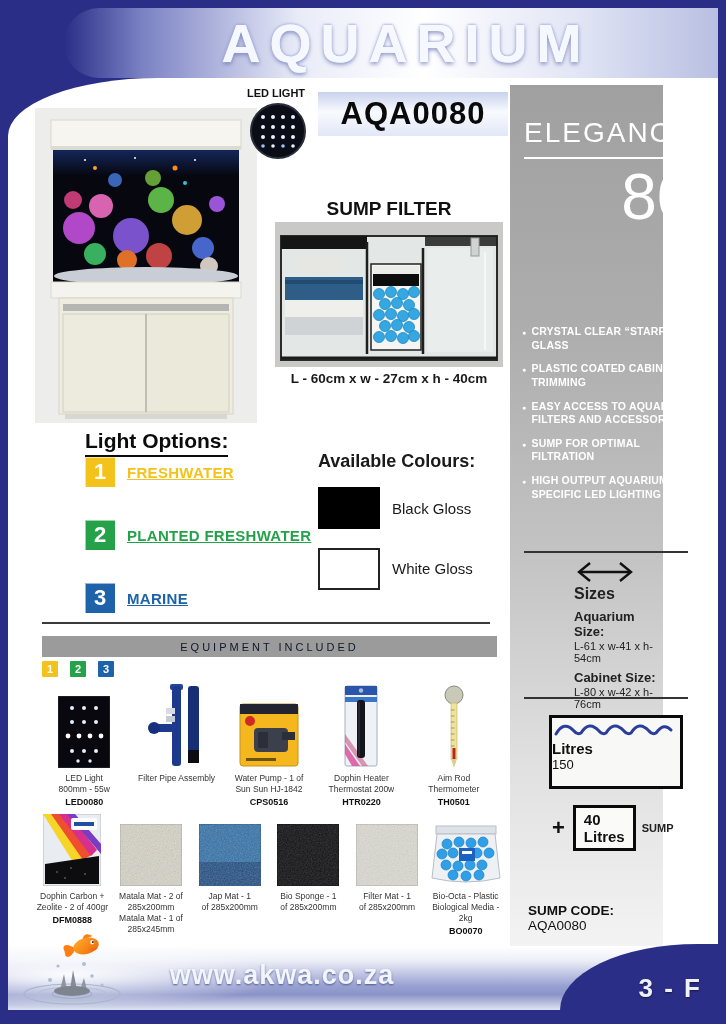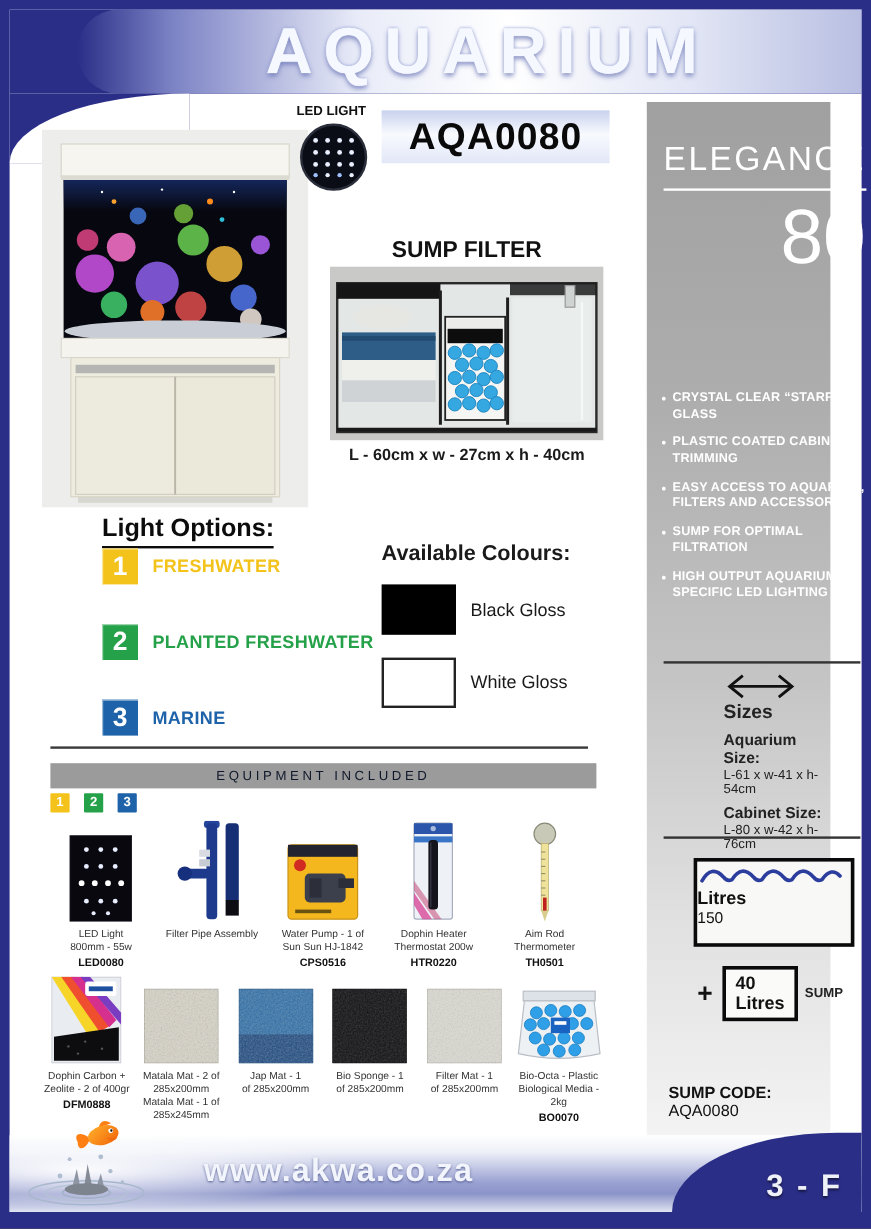--- a/index.html
+++ b/index.html
@@ -29,21 +29,21 @@
   
   .lo-heading{position:absolute;left:85px;top:429px;font-size:21px;font-weight:bold;color:#0c0c0c;
       border-bottom:2.5px solid #0c0c0c;padding-bottom:2px;}
   .opt-row{position:absolute;left:85px;display:flex;align-items:center;}
   .opt-1{top:457px;} .opt-2{top:520px;} .opt-3{top:583px;}
   .opt-square{width:30px;height:30px;display:flex;align-items:center;justify-content:center;
       color:#fff;font-size:22px;font-weight:bold;box-shadow:inset 1px 1px 0 rgba(255,255,255,.55);}
   .sq-yellow{background:var(--freshwater-yellow,#f3c31b);}
   .sq-green{background:var(--planted-green,#25a249);}
   .sq-blue{background:var(--marine-blue,#1e63a9);}
-  .opt-label{margin-left:12px;font-size:15px;font-weight:bold;letter-spacing:.3px;}
+  .opt-label{margin-left:12px;font-size:15px;font-weight:bold;letter-spacing:.3px;text-decoration:underline;}
   .tx-yellow{color:var(--freshwater-yellow,#f3c31b);}
   .tx-green{color:var(--planted-green,#25a249);}
   .tx-blue{color:var(--marine-blue,#1e63a9);}
   
   .col-heading{position:absolute;left:318px;top:451px;font-size:18px;font-weight:600;color:#1a1a1a;}
   .swatch{position:absolute;width:62px;height:42px;}
   .swatch-black{left:318px;top:487px;background:var(--swatch-black,#000);}
   .swatch-white{left:318px;top:548px;background:var(--swatch-white,#fff);border:2px solid #222;width:58px;height:38px;}
   .swatch-label{position:absolute;left:392px;font-size:15px;color:#1a1a1a;}
   .swl-1{top:500px;} .swl-2{top:560px;}
@@ -58,21 +58,21 @@
   .equip-row{position:absolute;display:flex;}
   .row1{left:38px;top:684px;width:462px;}
   .row2{left:33px;top:812px;width:472px;}
   .equip-item{flex:1;display:flex;flex-direction:column;align-items:center;}
   .equip-img{height:84px;display:flex;align-items:flex-end;justify-content:center;}
   .row2 .equip-img{height:74px;}
   .equip-name{margin-top:5px;font-size:8.5px;line-height:1.3;color:#333;text-align:center;white-space:pre-line;}
   .equip-code{margin-top:2px;font-size:9px;font-weight:bold;color:#111;text-align:center;}
   
   .sidebar{position:absolute;left:510px;top:85px;width:153px;height:868px;
-      background:linear-gradient(180deg,#a0a0a0 0%,#adadad 28%,#c4c4c4 55%,#e0e0e0 78%,#f4f4f4 100%);margin-left:29px;}
+      background:linear-gradient(180deg,#a0a0a0 0%,#adadad 28%,#c4c4c4 55%,#e0e0e0 78%,#f4f4f4 100%);}
   .sb-series{position:absolute;left:14px;top:34px;color:#fff;}
   .series-name{font-size:28px;font-weight:300;letter-spacing:2px;line-height:1;border-bottom:2px solid #fff;padding-bottom:10px;display:inline-block;}
   .series-number{font-size:64px;font-weight:300;line-height:1;margin-top:6px;text-align:right;}
   .sb-features{position:absolute;left:12px;top:240px;width:174px;}
   .feature{display:flex;color:#fff;font-size:10.5px;font-weight:bold;line-height:1.3;margin-bottom:10px;letter-spacing:.2px;}
   .feature::before{content:"●";font-size:7px;margin-right:5px;margin-top:3px;}
   .sb-div{position:absolute;left:14px;width:164px;height:1.5px;background:#333;}
   .sb-div1{top:466px;} .sb-div2{top:612px;}
   .sb-arrow{position:absolute;left:60px;top:474px;}
   .sb-sizes{position:absolute;left:64px;top:500px;color:#222;}

